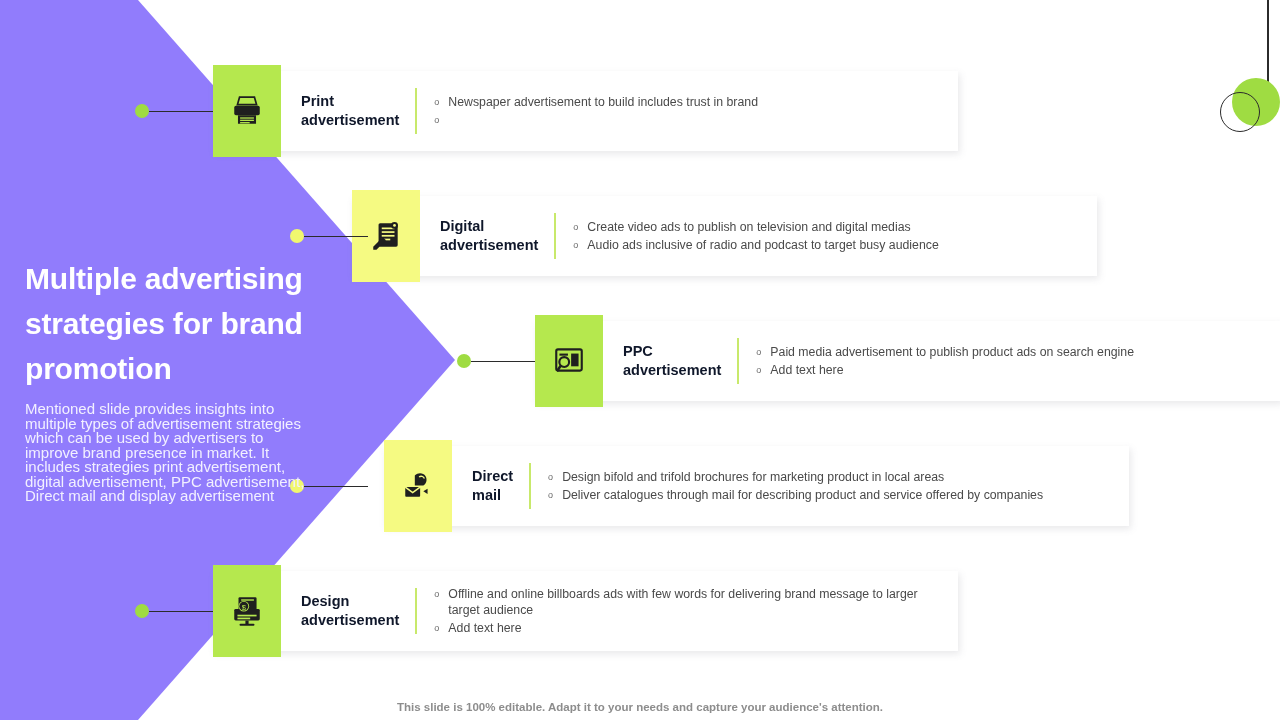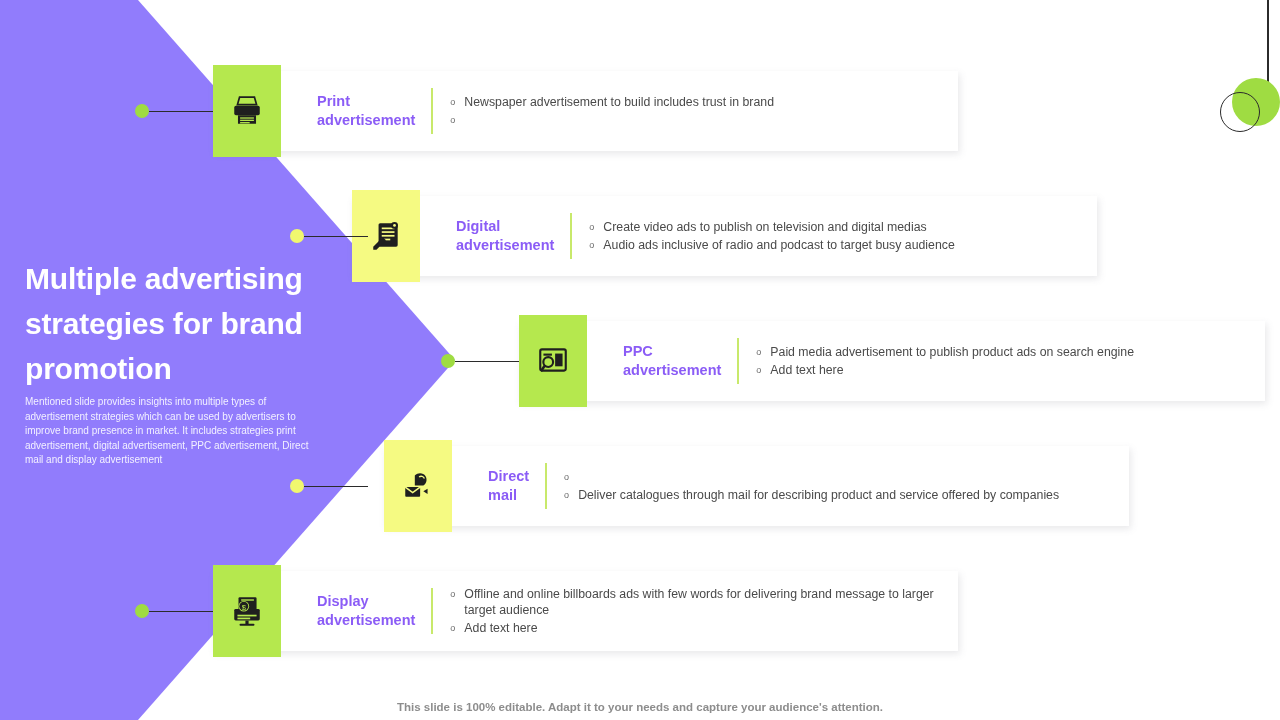--- a/index.html
+++ b/index.html
@@ -45,23 +45,23 @@
     width: 300px; z-index: 5;
   }
   .slide-title {
     color: #ffffff;
     font-size: 30px;
     font-weight: bold;
     line-height: 45px;
     letter-spacing: -0.2px;
   }
   .slide-desc {
-    margin-top: 4px;
+    margin-top: 11px;
     color: #f2f0ff;
-    font-size: 10px;
+    font-size: 15px;
     line-height: 14.5px;
     width: 288px;
   }
 
   
   .row { position: absolute; z-index: 4; height: 80px; }
 
   .connector-dot {
     position: absolute;
     width: 14px; height: 14px;
@@ -86,23 +86,23 @@
   .tile {
     width: 68px; min-width: 68px;
     display: flex; align-items: center; justify-content: center;
     margin-top: -6px; margin-bottom: -6px;
     height: 92px;
   }
   .tile svg { width: 34px; height: 34px; display: block; }
 
   .heading {
     display: flex; align-items: center;
-    padding-left: 36px;
+    padding-left: 20px;
     font-size: 14.5px; font-weight: bold;
-    color: #8b5cf6; line-height: 19px;
+    color: #0f172a; line-height: 19px;
     white-space: pre-line;
   }
   .divider {
     width: 2px; background: #c8e96b;
     margin: 17px 0 17px 16px;
     flex: 0 0 auto;
   }
   .bullets {
     display: flex; flex-direction: column; justify-content: center;
     padding-left: 17px; padding-right: 14px;
@@ -200,21 +200,21 @@
           <span>Create video  ads to publish on television  and digital medias</span>
         </div>
         <div class="bullet">
           <span class="bullet-marker">o</span>
           <span>Audio ads inclusive  of radio  and podcast to target  busy audience</span>
         </div>
       </div>
     </div>
   </div>
 
-  <div class="row" style="left:0; top:321px; width:1071px;">
+  <div class="row" style="left:16px; top:321px; width:1071px;">
     <div class="connector-dot" style="left:441px; background:#9FDC42;"></div>
     <div class="connector-line" style="left:455px; width:64px;"></div>
     <div class="card" style="left:519px; width:746px;">
       <div class="tile" style="background:#B5E84E;">
         <svg viewBox="0 0 32 32" fill="#1f1f1f">
           <rect x="4" y="5" width="24" height="20" rx="1.6" fill="none" stroke="#1f1f1f" stroke-width="2"></rect>
           <rect x="18" y="9" width="7" height="12" fill="#1f1f1f"></rect>
           <rect x="7" y="9" width="8" height="2" fill="#1f1f1f"></rect>
           <circle cx="11.5" cy="17" r="4.6" fill="none" stroke="#1f1f1f" stroke-width="2"></circle>
           <path d="M8.2 20.4L4.6 25.6" stroke="#1f1f1f" stroke-width="2.4" fill="none"></path>
@@ -248,20 +248,21 @@
           <path d="M4 17l7 5.2L18 17" fill="none" stroke="#F5FA82" stroke-width="1.5"></path>
           <path d="M21 21l4-2.4 0 5z"></path>
         </svg>
       </div>
       <div class="heading">Direct
 mail</div>
       <div class="divider"></div>
       <div class="bullets">
         <div class="bullet">
           <span class="bullet-marker">o</span>
+          <span>Design  bifold and trifold brochures  for marketing  product  in local areas</span>
         </div>
         <div class="bullet">
           <span class="bullet-marker">o</span>
           <span>Deliver  catalogues  through mail for describing  product  and service  offered by companies</span>
         </div>
       </div>
     </div>
   </div>
 
   <div class="row" style="left:0; top:571px; width:1280px;">
@@ -275,21 +276,21 @@
           <rect x="4" y="14" width="24" height="11" rx="1.4"></rect>
           <circle cx="13" cy="11.5" r="5" fill="#B5E84E"></circle>
           <circle cx="13" cy="11.5" r="4.2" fill="#1f1f1f"></circle>
           <text x="13" y="14.6" font-size="7" fill="#B5E84E" text-anchor="middle" font-family="Liberation Sans, sans-serif">$</text>
           <rect x="7" y="19.5" width="18" height="1.6" fill="#B5E84E"></rect>
           <rect x="7" y="22.2" width="12" height="1.6" fill="#B5E84E"></rect>
           <rect x="14.5" y="25" width="3" height="3.5"></rect>
           <rect x="9" y="28" width="14" height="1.8" rx="0.8"></rect>
         </svg>
       </div>
-      <div class="heading">Display
+      <div class="heading">Design
 advertisement</div>
       <div class="divider"></div>
       <div class="bullets">
         <div class="bullet">
           <span class="bullet-marker">o</span>
           <span>Offline  and online  billboards  ads with few  words  for delivering  brand  message to larger  target  audience</span>
         </div>
         <div class="bullet">
           <span class="bullet-marker">o</span>
           <span>Add text here</span>

